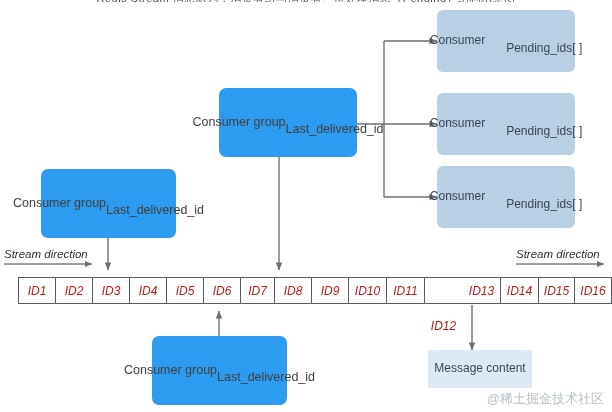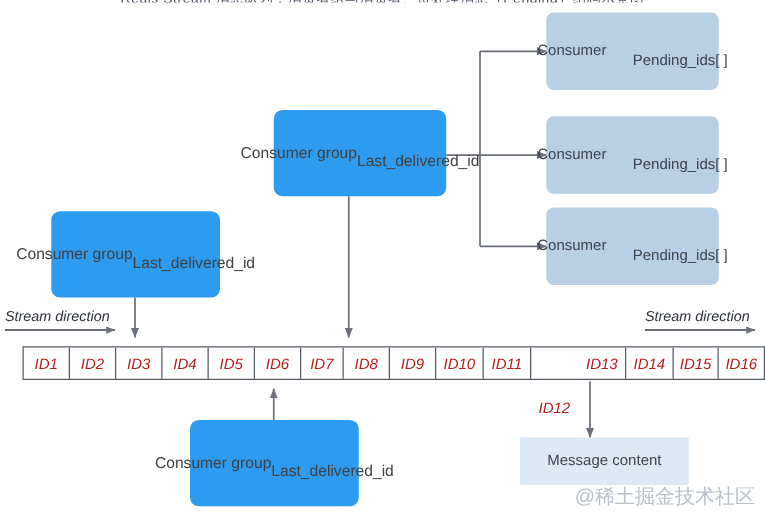--- a/index.html
+++ b/index.html
@@ -111,21 +111,21 @@
     left: 0; top: 0;
     width: 612px; height: 412px;
     pointer-events: none;
   }
 
   
   .watermark {
     position: absolute;
     right: 8px;
     bottom: 4px;
-    font-size: 16px;
+    font-size: 13px;
     color: #b9c0c8;
     white-space: nowrap;
   }
 </style>
 </head>
 <body>
 
 <div id="canvas">
 
   <div class="top-caption">Redis Stream 消息队列：消费者组与消费者、待处理消息（Pending）结构示意图</div>
@@ -196,21 +196,21 @@
   <div class="box cgroup" style="left:41px; top:169px; width:135px; height:69px;">
     <span class="line">Consumer group</span>
     <span class="line">Last_delivered_id</span>
   </div>
 
   <div class="box cgroup" style="left:152px; top:336px; width:135px; height:69px;">
     <span class="line">Consumer group</span>
     <span class="line">Last_delivered_id</span>
   </div>
 
-  <div class="box msgbox" style="left:416px; top:350px; width:135px; height:38px;">
+  <div class="box msgbox" style="left:428px; top:350px; width:104px; height:38px;">
     <span class="line">Message content</span>
   </div>
 
   <div class="dirlabel" style="left:4px; top:248px;">Stream direction</div>
   <div class="dirlabel" style="left:516px; top:248px;">Stream direction</div>
 
   <div id="stream">
       <div class="cell" style="width: 37px;">ID1</div>
       <div class="cell" style="width: 37px;">ID2</div>
       <div class="cell" style="width: 37px;">ID3</div>

